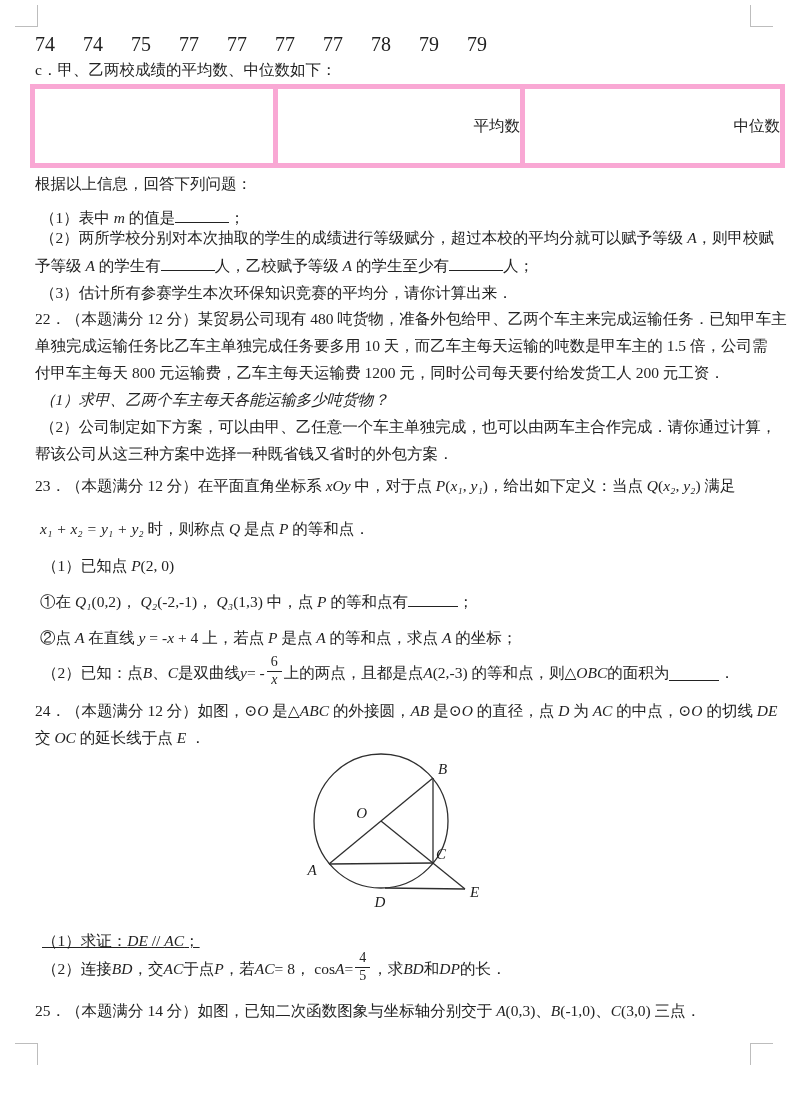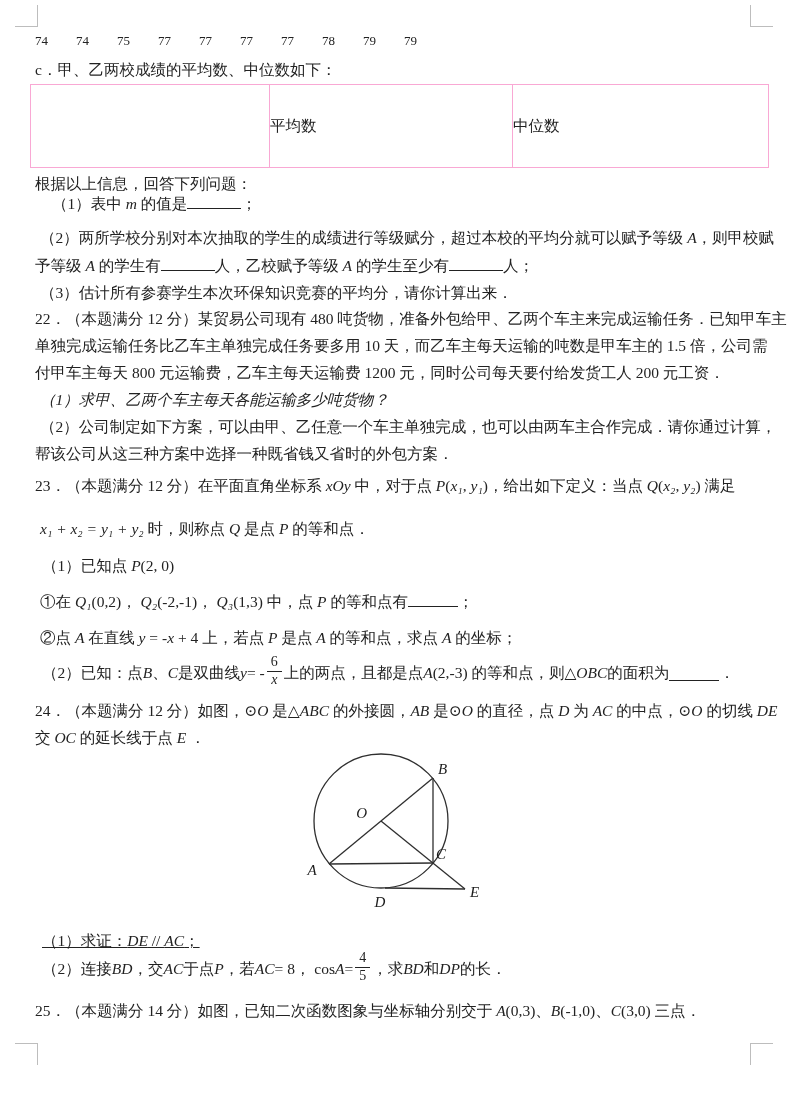--- a/index.html
+++ b/index.html
@@ -18,28 +18,28 @@
     vertical-align:baseline;
   }
   .frac{
     display:inline-block;vertical-align:middle;text-align:center;
     font-size:14px;margin:0 2px;position:relative;top:-2px;
   }
   .fn{display:block;padding:0 4px;border-bottom:1px solid #222;line-height:1.15;}
   .fd{display:block;padding:0 4px;line-height:1.15;}
   .it{font-style:italic;}
   
-  .scores{position:absolute;left:35px;top:33px;display:flex;gap:28px;font-size:13px;}
+  .scores{position:absolute;left:35px;top:33px;display:flex;gap:28px;font-size:20px;}
   
   table.stats{
     position:absolute;left:30px;top:84px;width:735px;height:84px;
     border-collapse:collapse;table-layout:fixed;font-size:15.5px;
   }
   table.stats td{
-    border:1px solid #f9a8d4;text-align:left;vertical-align:middle;
+    border:5px solid #f9a8d4;text-align:right;vertical-align:middle;
     padding:0;height:28px;
   }
   td.c0{width:238px;} td.c1{width:242px;} td.c2{width:255px;}
   td .med-var{font-style:italic;}
   
   .crop{position:absolute;width:22px;height:21px;border:0 solid #bdbdbd;}
   .crop.tl{left:15px;top:5px;border-right-width:1px;border-bottom-width:1px;}
   .crop.tr{left:750px;top:5px;border-left-width:1px;border-bottom-width:1px;}
   .crop.bl{left:15px;top:1043px;border-right-width:1px;border-top-width:1px;}
   .crop.br{left:750px;top:1043px;border-left-width:1px;border-top-width:1px;}
@@ -78,21 +78,21 @@
   <tbody>
     <tr>
       <td class="c0"></td>
       <td class="c1">平均数</td>
       <td class="c2">中位数</td>
     </tr>
   </tbody>
 </table>
 
 <div class="line" style="left:35px;top:173px;"><span class="tx">根据以上信息，回答下列问题：</span></div>
-<div class="line" style="left:40px;top:193px;margin-left:12px;"><span class="tx">（1）表中 </span><span class="mi">m</span><span class="tx"> 的值是</span><span class="blank" style="width: 54px;"></span><span class="tx">；</span></div>
+<div class="line" style="left:40px;top:207px;"><span class="tx">（1）表中 </span><span class="mi">m</span><span class="tx"> 的值是</span><span class="blank" style="width: 54px;"></span><span class="tx">；</span></div>
 <div class="line" style="left:40px;top:227px;"><span class="tx">（2）两所学校分别对本次抽取的学生的成绩进行等级赋分，超过本校的平均分就可以赋予等级 </span><span class="mi">A</span><span class="tx">，则甲校赋</span></div>
 <div class="line" style="left:35px;top:255px;"><span class="tx">予等级 </span><span class="mi">A</span><span class="tx"> 的学生有</span><span class="blank" style="width: 54px;"></span><span class="tx">人，乙校赋予等级 </span><span class="mi">A</span><span class="tx"> 的学生至少有</span><span class="blank" style="width: 54px;"></span><span class="tx">人；</span></div>
 <div class="line" style="left:40px;top:282px;text-align:center;"><span class="tx">（3）估计所有参赛学生本次环保知识竞赛的平均分，请你计算出来．</span></div>
 
 <div class="line" style="left:35px;top:308px;"><span class="tx">22．（本题满分 12 分）某贸易公司现有 480 吨货物，准备外包给甲、乙两个车主来完成运输任务．已知甲车主</span></div>
 <div class="line" style="left:35px;top:335px;"><span class="tx">单独完成运输任务比乙车主单独完成任务要多用 10 天，而乙车主每天运输的吨数是甲车主的 1.5 倍，公司需</span></div>
 <div class="line" style="left:35px;top:362px;"><span class="tx">付甲车主每天 800 元运输费，乙车主每天运输费 1200 元，同时公司每天要付给发货工人 200 元工资．</span></div>
 <div class="line" style="left:40px;top:389px;font-style:italic;"><span class="tx">（1）求甲、乙两个车主每天各能运输多少吨货物？</span></div>
 <div class="line" style="left:40px;top:416px;"><span class="tx">（2）公司制定如下方案，可以由甲、乙任意一个车主单独完成，也可以由两车主合作完成．请你通过计算，</span></div>
 <div class="line" style="left:35px;top:443px;"><span class="tx">帮该公司从这三种方案中选择一种既省钱又省时的外包方案．</span></div>

